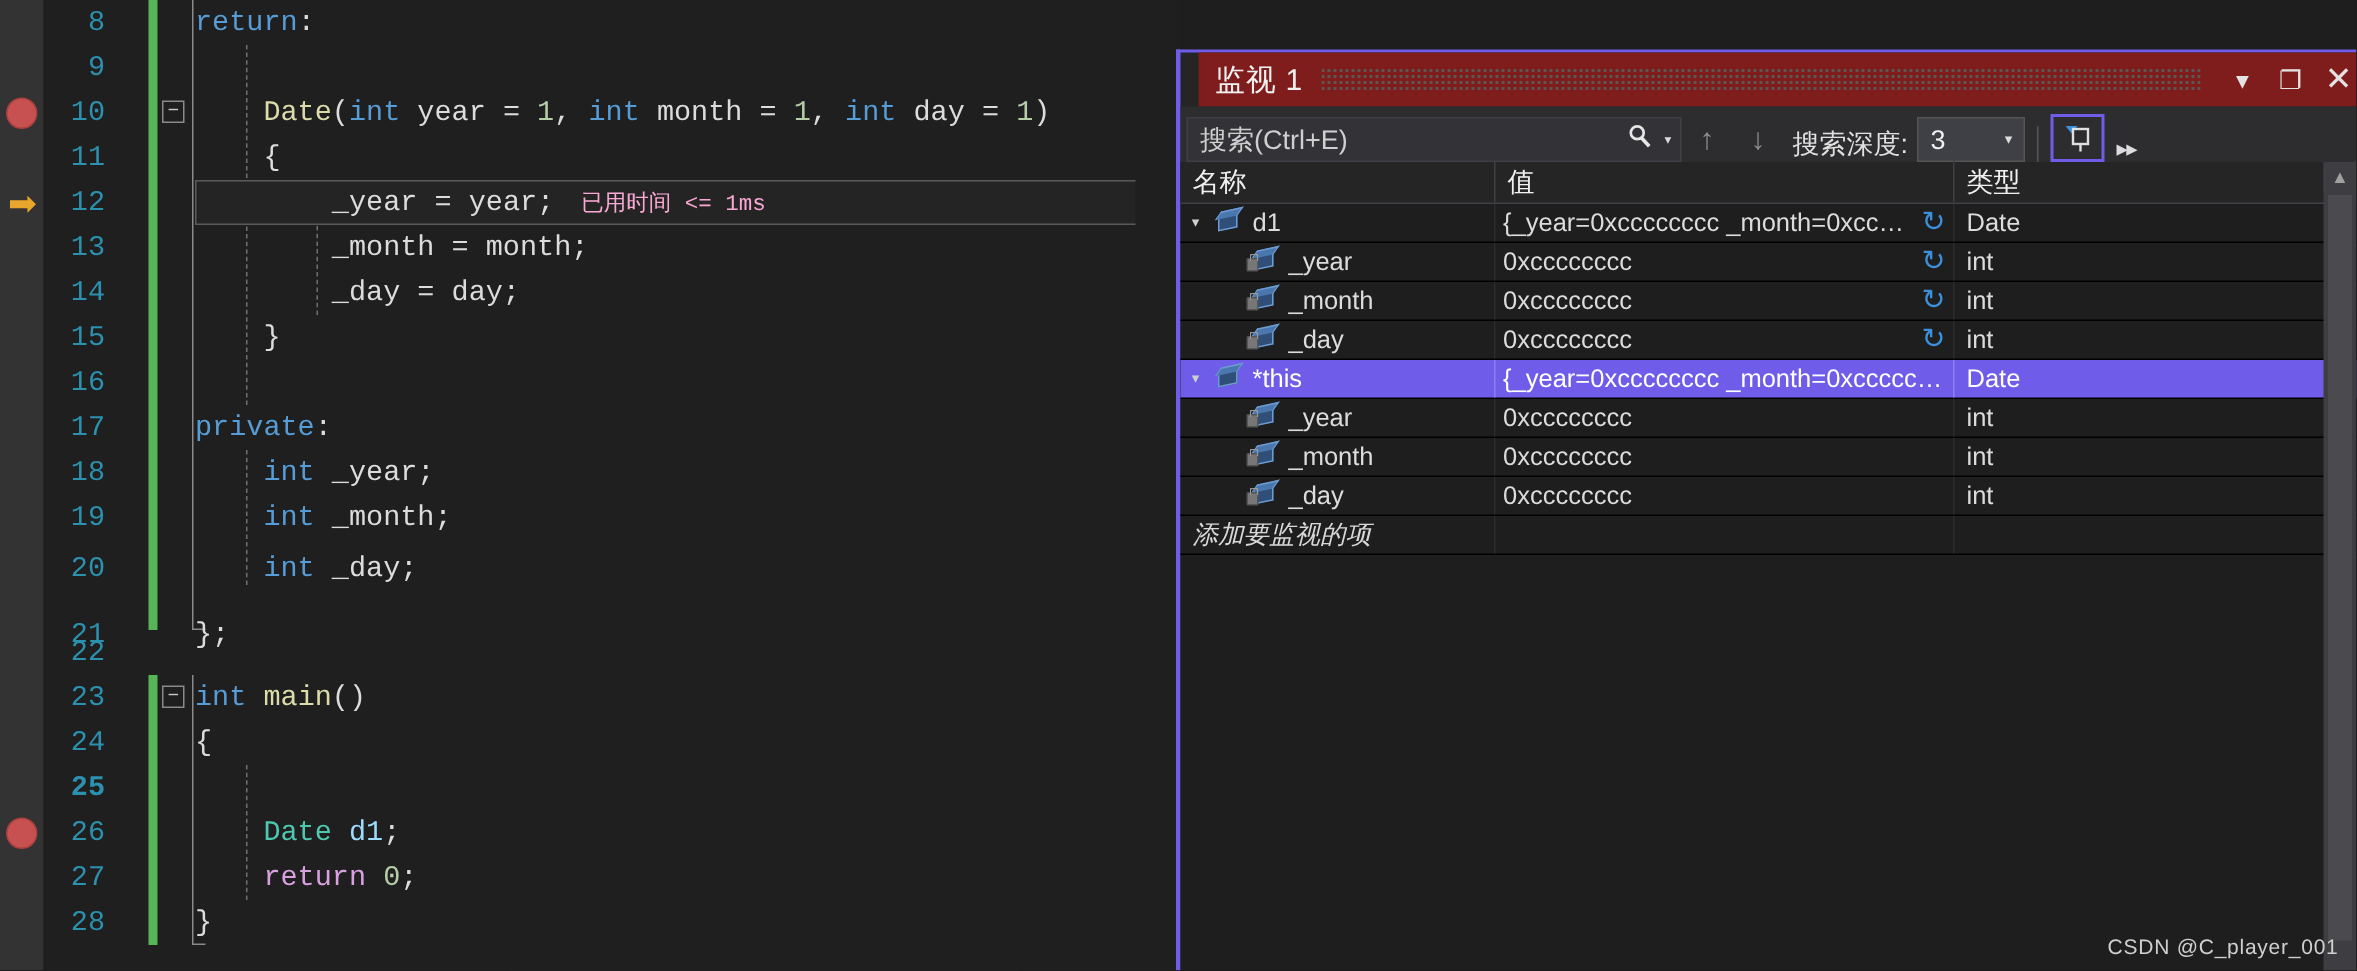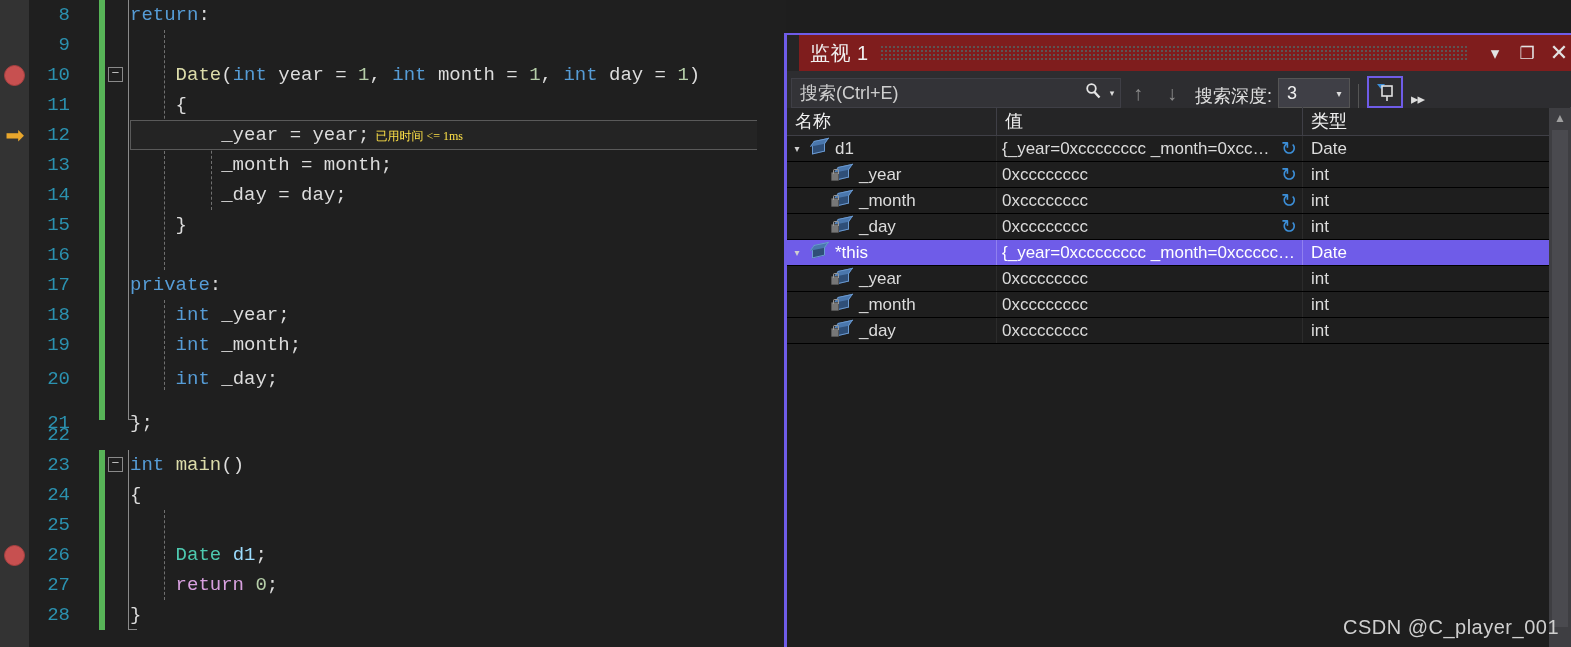--- a/index.html
+++ b/index.html
@@ -124,23 +124,23 @@
     background: #242424;
   }
   .kw   { color: #569cd6; }
   .kw2  { color: #d8a0df; }
   .type { color: #4ec9b0; }
   .fn   { color: #dcdcaa; }
   .num  { color: #b5cea8; }
   .id   { color: #9cdcfe; }
   .plain{ color: #dcdcdc; }
   .hint {
-    color: #fde047;
-    font-family: Liberation Serif, serif;
-    font-size: 12px;
+    color: #f9a8d4;
+    font-family: Liberation Mono, monospace;
+    font-size: 15px;
   }
 
   
   #watch {
     position: absolute;
     left: 784px; top: 33px;
     width: 787px; height: 614px;
     background: #252526;
     border-left: 3px solid #6f5ce8;
     border-top: 2px solid #6f5ce8;
@@ -406,21 +406,21 @@
     left: 3px; top: 22px;
     width: 16px; height: 497px;
     background: #4a4a4f;
   }
 
   
   .watermark {
     position: absolute;
     right: 12px; bottom: 8px;
     color: #cfcfcf;
-    font-size: 20px;
+    font-size: 14px;
     letter-spacing: .5px;
     white-space: nowrap;
   }
 </style>
 </head>
 <body>
 
 <div id="screen">
 
   <div id="editor">
@@ -505,21 +505,21 @@
         </div>
         <div class="line-row" style="top: 450px;">
           <div class="ln">23</div>
           <div class="fold">−</div>
           <div class="code"><span class="kw">int</span><span class="plain"> </span><span class="fn">main</span><span class="plain">()</span></div>
         </div>
         <div class="line-row" style="top: 480px;">
           <div class="ln">24</div>
           <div class="code"><span class="plain">{</span></div>
         </div>
-        <div class="line-row" style="top: 510px;">
+        <div class="line-row" style="top: 510px; font-weight: bold;">
           <div class="ln">25</div>
           <div class="code"></div>
         </div>
         <div class="line-row" style="top: 540px;">
           <div class="ln">26</div>
           <div class="code"><span class="plain">    </span><span class="type">Date</span><span class="plain"> </span><span class="id">d1</span><span class="plain">;</span></div>
         </div>
         <div class="line-row" style="top: 570px;">
           <div class="ln">27</div>
           <div class="code"><span class="plain">    </span><span class="kw2">return</span><span class="plain"> </span><span class="num">0</span><span class="plain">;</span></div>
@@ -706,20 +706,27 @@
               </span>
               <span class="row-label">_day</span>
             </div>
             <div class="cell col-value">
               <span class="val-text">0xcccccccc</span>
             </div>
             <div class="cell col-type">
               <span class="type-text">int</span>
             </div>
           </div>
+          <div class="g-row">
+            <div class="cell col-name">
+              <span class="add-item">添加要监视的项</span>
+            </div>
+            <div class="cell col-value"></div>
+            <div class="cell col-type"></div>
+          </div>
         </div>
     </div>
 
     <div class="v-scroll">
       <div class="arrow-up">▲</div>
       <div class="thumb"></div>
     </div>
   </div>
 
   <div class="watermark">CSDN @C_player_001</div>

